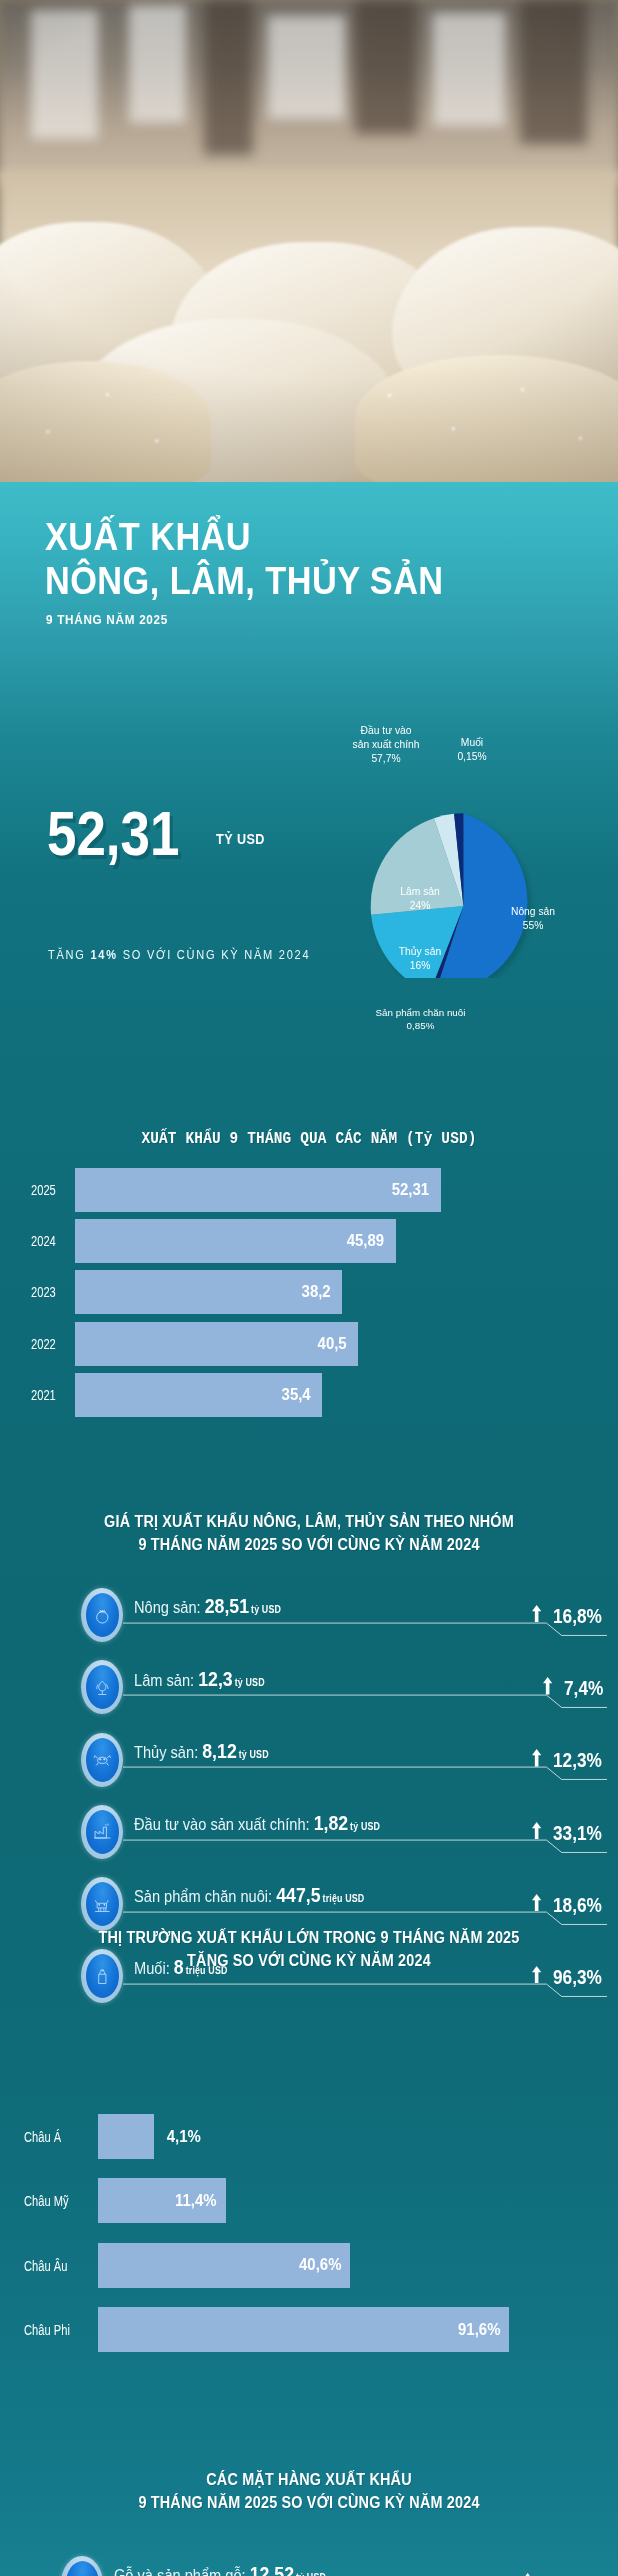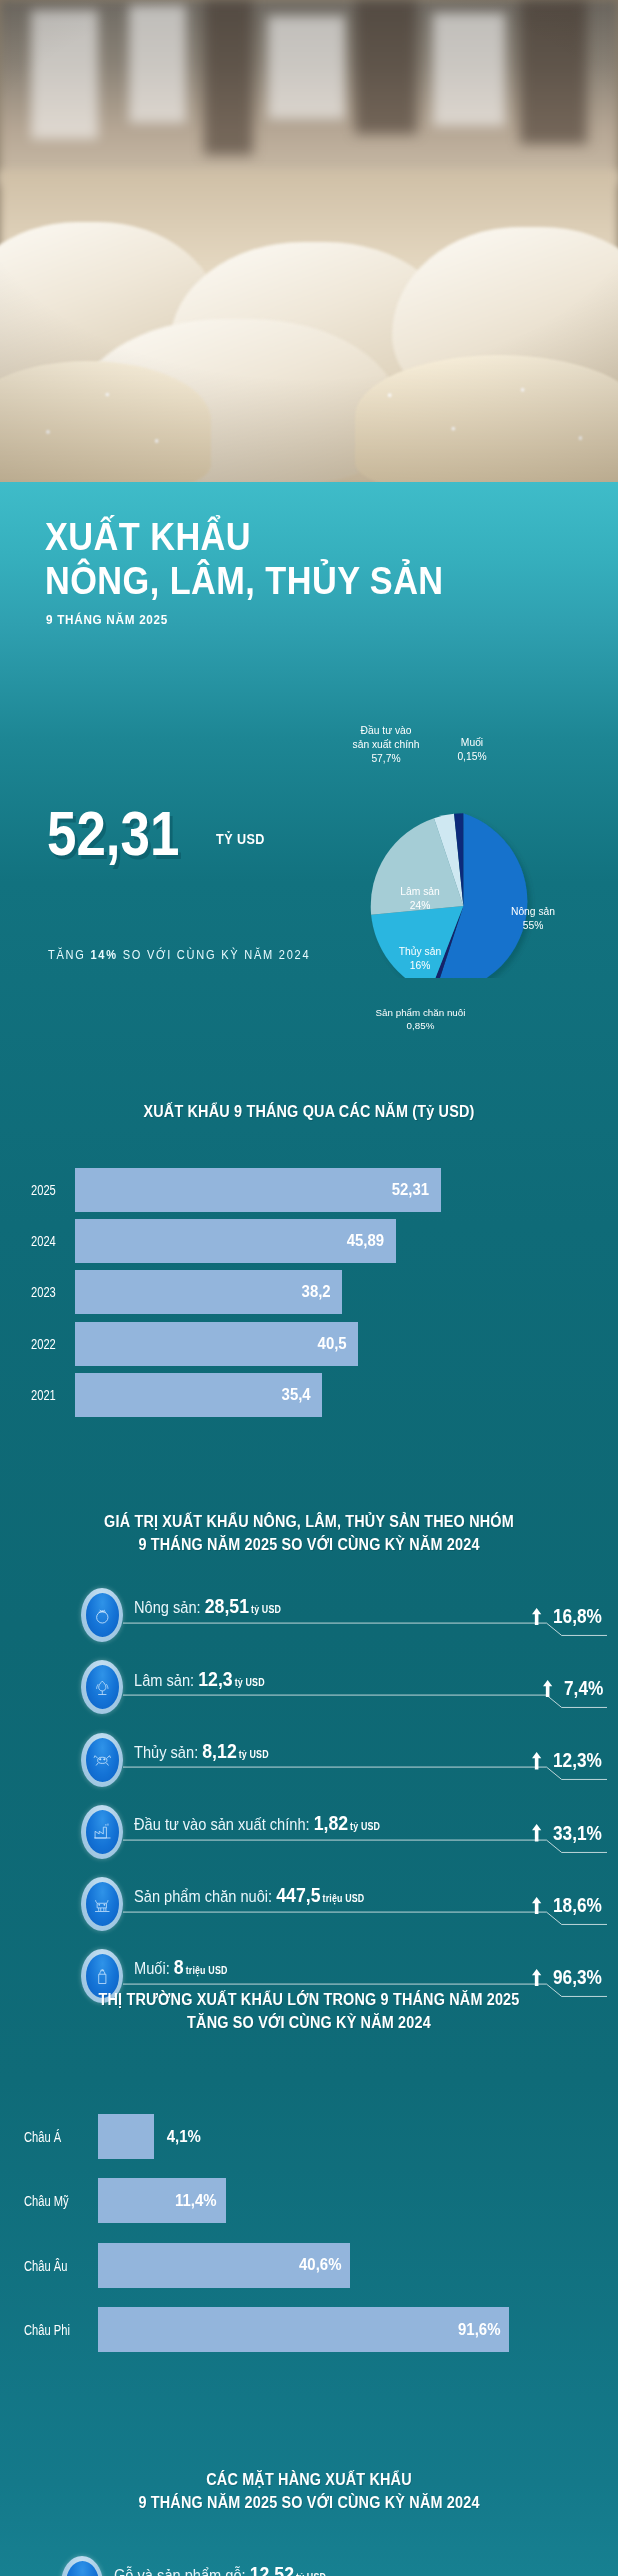--- a/index.html
+++ b/index.html
@@ -153,21 +153,21 @@
   .item-name{ font-size:17px; color:#eaf6fb; }
   .item-num{ font-size:20.6px; font-weight:bold; color:#ffffff; }
   .item-unit{ font-size:10.3px; font-weight:bold; letter-spacing:0.2px; }
   .item-line{
     position:absolute; left:103px; top:38px; right:31px; height:17.5px;
     pointer-events:none;
   }
   .item-line svg{ width:100%; height:100%; }
   .item-delta{
     position:absolute; right:29px; top:23px;
-    display:flex; align-items:center; gap:11px;
+    display:flex; align-items:flex-start; gap:11px;
   }
   .item-delta .arrow{ width:11.3px; height:17.5px; }
   .item-delta .pct{
     font-weight:bold; font-size:19.6px;
     transform:scaleX(.88); transform-origin:left center;
   }
 
   .pie-lab{ position:absolute; text-align:center; font-size:10.3px; line-height:14px; color:#fff; }
   .pie-lab.sm{ font-size:9.8px; line-height:13px; }
 </style>
@@ -256,21 +256,21 @@
   <div class="pie-lab" style="left:484px; top:246px; width:98px;">
     <div>Nông sản</div>
     <div>55%</div>
   </div>
   <div class="pie-lab sm" style="left:343px; top:347px; width:155px;">
     <div>Sản phẩm chăn nuôi</div>
     <div>0,85%</div>
   </div>
 </div>
 
-<div class="sec" style="top:1100px;">
+<div class="sec" style="top:1128px;font-family:Liberation Mono, monospace;">
   <div class="heading">XUẤT KHẨU 9 THÁNG QUA CÁC NĂM (Tỷ USD)</div>
 </div>
 <div class="sec" style="top:1168px;">
   <div class="hbar-row">
     <div class="hbar-lab">2025</div>
     <div class="hbar" style="width:366px;">
       <span class="hbar-val">52,31</span>
     </div>
   </div>
   <div style="height:7.2px;"></div>
@@ -432,21 +432,21 @@
         </svg></div>
       <div class="item-delta">
         <span class="arrow"><svg viewBox="0 0 22 34" fill="#ffffff">
             <path d="M11 0l9 12h-5.5v22h-7V12H2z"></path>
           </svg></span>
         <span class="pct">96,3%</span>
       </div>
     </div>
   </div>
 
-<div class="sec" style="top:1988px;">
+<div class="sec" style="top:1926px;">
   <div class="heading">THỊ TRƯỜNG XUẤT KHẨU LỚN TRONG 9 THÁNG NĂM 2025</div>
   <div class="heading">TĂNG SO VỚI CÙNG KỲ NĂM 2024</div>
 </div>
 <div class="sec" style="top:2111px;">
   <div class="mbar-row">
     <div class="mbar-lab">Châu Á</div>
     <div class="mbar" style="width:56px;">
       <span class="mbar-val outside">4,1%</span>
     </div>
   </div>

